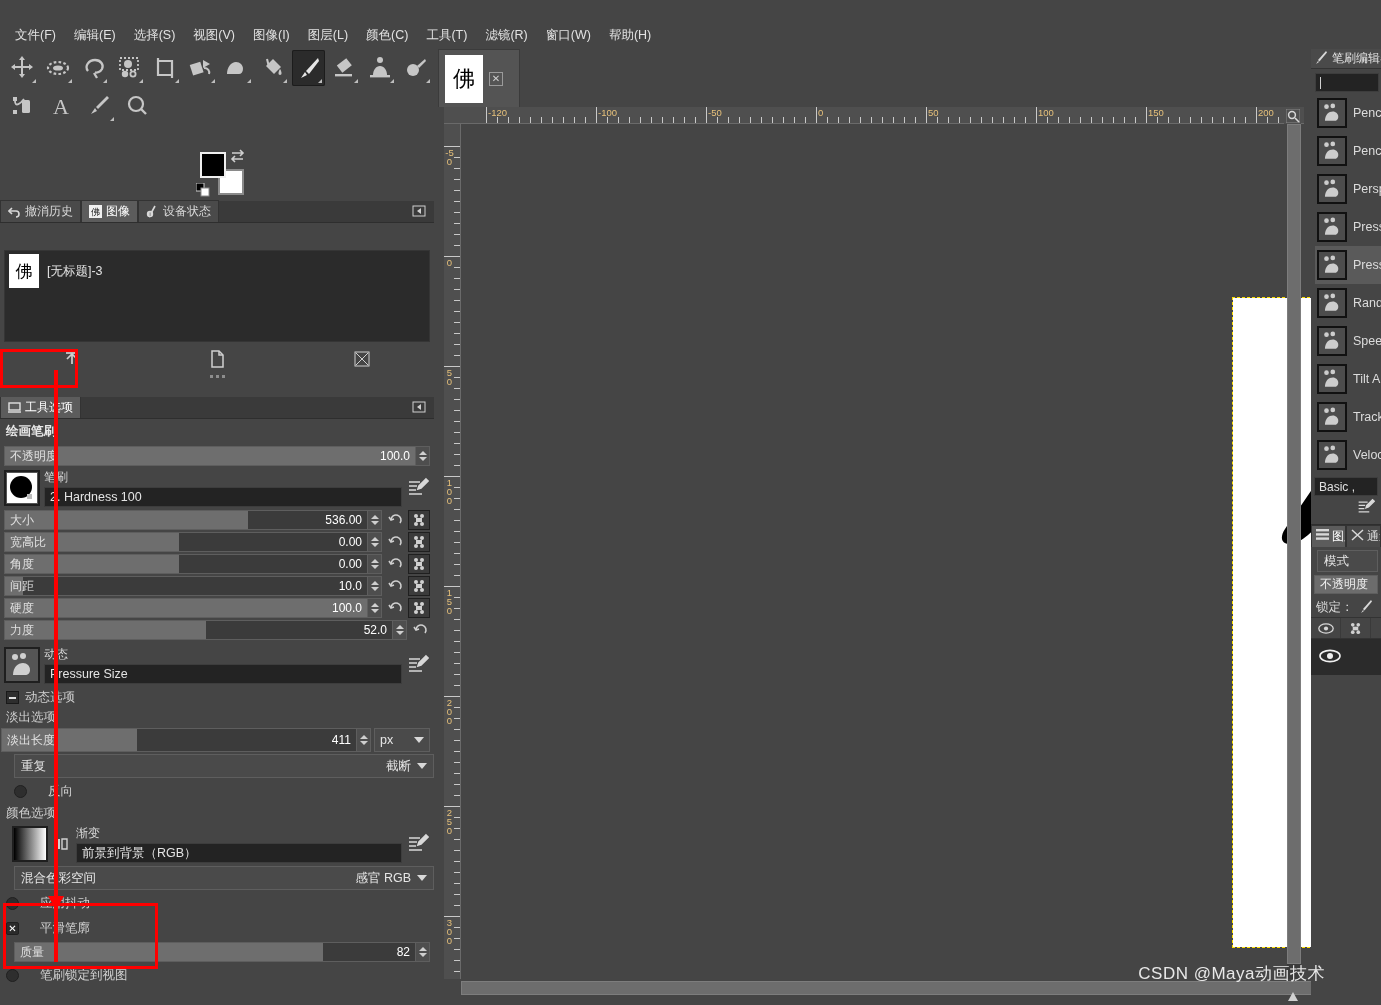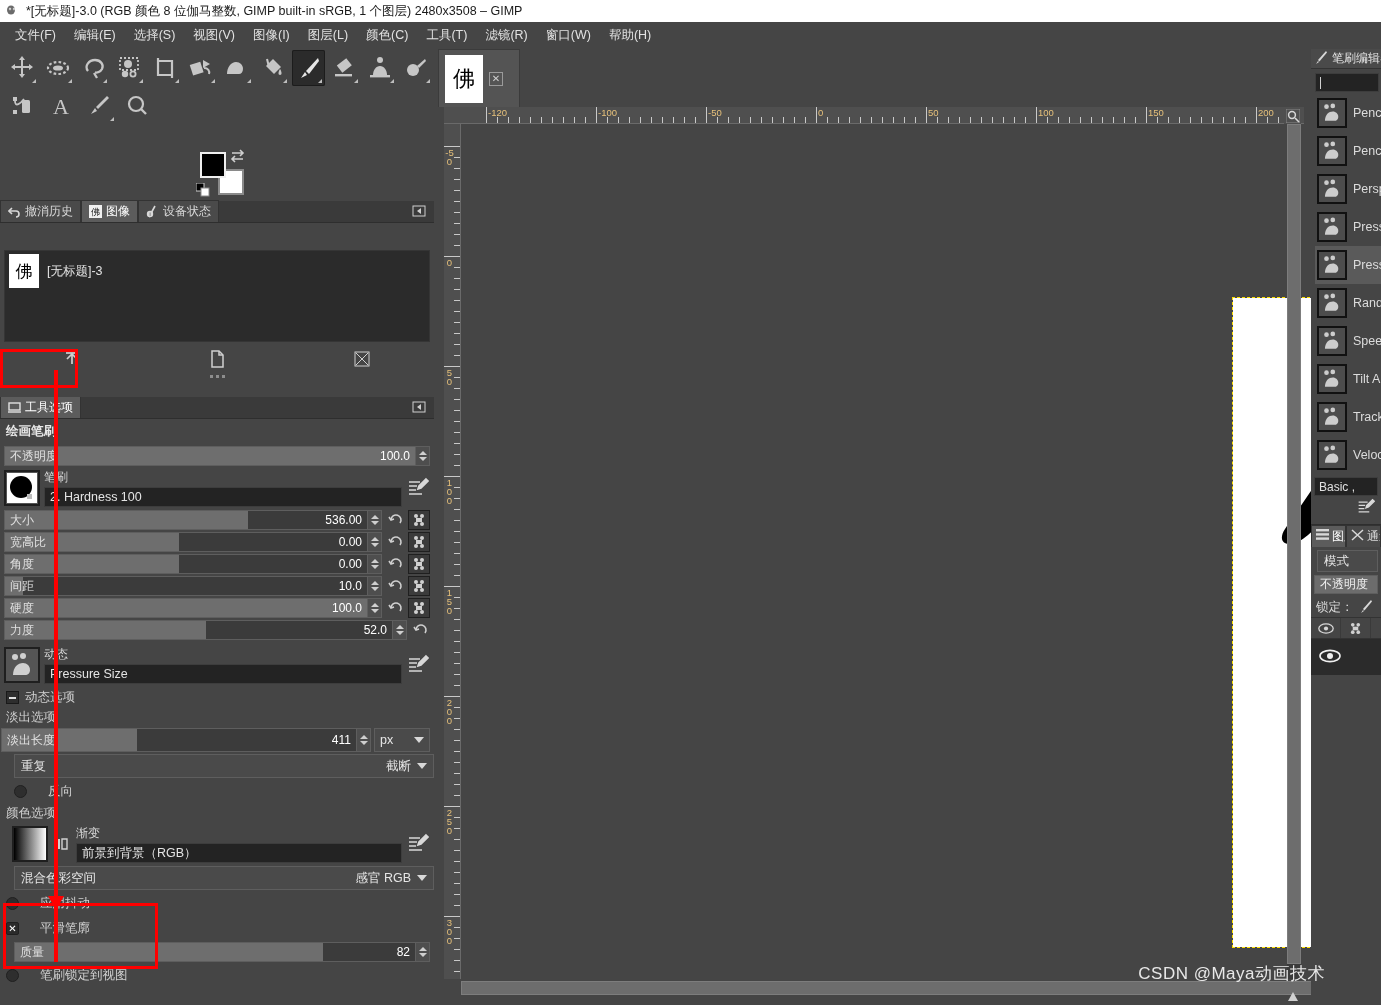--- a/index.html
+++ b/index.html
@@ -224,32 +224,20 @@
   .rd-colhdr { display: flex; height: 22px; border-top: 1px solid #333; border-bottom: 1px solid #333; }
   .rd-colhdr > div { width: 30px; display: flex; align-items: center; justify-content: center;
                      border-right: 1px solid #3a3a3a; }
   .rd-layerrow { display: flex; align-items: center; height: 36px; padding-left: 8px; background: #2b2b2b; }
 </style>
 </head>
 <body>
 
 <div class="app">
 
-  <div class="titlebar">
-    <span class="appicon">
-      <svg width="14" height="14" viewBox="0 0 14 14">
-          <ellipse cx="5" cy="6" rx="4" ry="4.5" fill="#6b6b6b"></ellipse>
-          <circle cx="4" cy="5" r="1.2" fill="#fff"></circle>
-          <circle cx="8" cy="5" r="1.2" fill="#fff"></circle>
-          <circle cx="4" cy="5" r=".6" fill="#222"></circle>
-          <circle cx="8" cy="5" r=".6" fill="#222"></circle>
-        </svg>
-    </span>
-    <span>*[无标题]-3.0 (RGB 颜色 8 位伽马整数, GIMP built-in sRGB, 1 个图层) 2480x3508 – GIMP</span>
-  </div>
 
   <div class="menubar">
     <div class="mi">文件(F)</div>
     <div class="mi">编辑(E)</div>
     <div class="mi">选择(S)</div>
     <div class="mi">视图(V)</div>
     <div class="mi">图像(I)</div>
     <div class="mi">图层(L)</div>
     <div class="mi">颜色(C)</div>
     <div class="mi">工具(T)</div>

